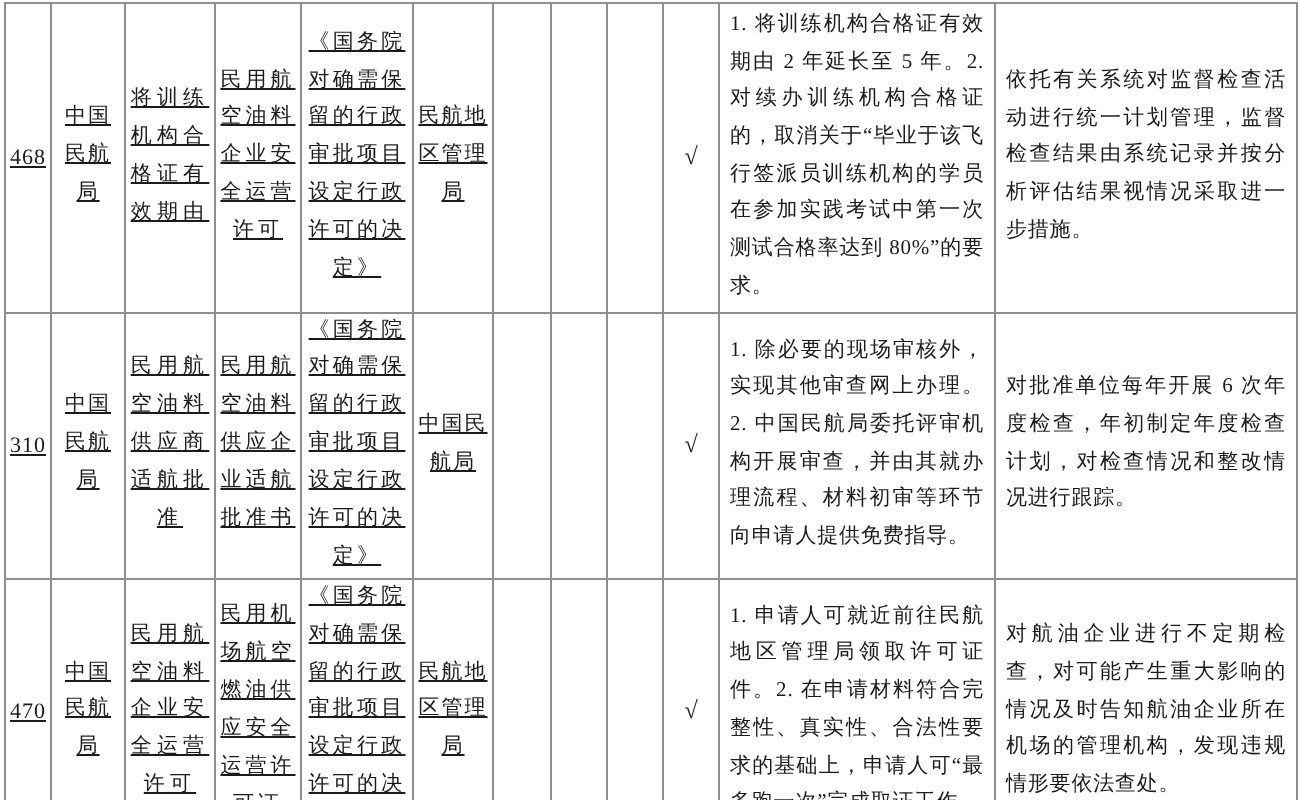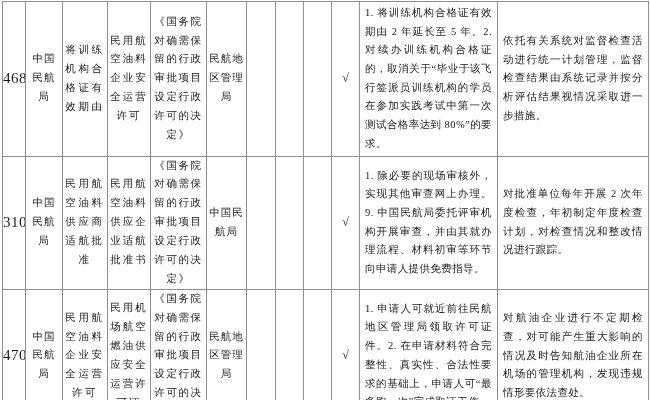--- a/index.html
+++ b/index.html
@@ -11,22 +11,22 @@
     border-collapse:collapse;table-layout:fixed;
     width:646px;margin:1px 0 0 2px;background:#fff;
   }
   td{
     border:1px solid #8f8f8f;padding:0;vertical-align:middle;
     text-align:center;font-size:10.5px;overflow:hidden;
   }
   tr.r0{height:136px}
   tr.r1{height:132px}
   tr.r2{height:126px}
-  .num{font-size:15px;letter-spacing:0.5px;}
-  .wrap{word-break:break-all;line-height:1.8;margin:0 auto;}
+  .num{font-size:11px;letter-spacing:0.5px;text-decoration:underline;}
+  .wrap{word-break:break-all;line-height:1.8;margin:0 auto;text-decoration:underline;}
   .dept .wrap{letter-spacing:1px;padding:0 2px;}
   .item .wrap{letter-spacing:2.6px;padding:0 2px;}
   .cert .wrap{letter-spacing:2px;padding:0 2px;}
   .basis .wrap{letter-spacing:1.6px;padding:0 3px;}
   .agency .wrap{letter-spacing:1px;padding:0 2px;}
   .check{font-size:12px;color:#222;}
   .longtext{
     text-align:justify;text-justify:inter-ideograph;
     padding:2px 5px;line-height:1.78;letter-spacing:0.4px;word-break:break-all;
   }
@@ -90,22 +90,22 @@
       <td class="basis">
           <div class="wrap">《国务院对确需保留的行政审批项目设定行政许可的决定》</div>
         </td>
       <td class="agency">
           <div class="wrap">中国民航局</div>
         </td>
       <td></td>
       <td></td>
       <td></td>
       <td class="check">√</td>
-      <td class="longtext">1. 除必要的现场审核外，实现其他审查网上办理。9. 中国民航局委托评审机构开展审查，并由其就办理流程、材料初审等环节向申请人提供免费指导。</td>
-      <td class="longtext">对批准单位每年开展 2 次年度检查，年初制定年度检查计划，对检查情况和整改情况进行跟踪。</td>
+      <td class="longtext">1. 除必要的现场审核外，实现其他审查网上办理。2. 中国民航局委托评审机构开展审查，并由其就办理流程、材料初审等环节向申请人提供免费指导。</td>
+      <td class="longtext">对批准单位每年开展 6 次年度检查，年初制定年度检查计划，对检查情况和整改情况进行跟踪。</td>
     </tr>
 
     <tr class="r2">
       <td class="num">470</td>
       <td class="dept">
           <div class="wrap">中国民航局</div>
         </td>
       <td class="item">
           <div class="wrap">民用航空油料企业安全运营许可</div>
         </td>

